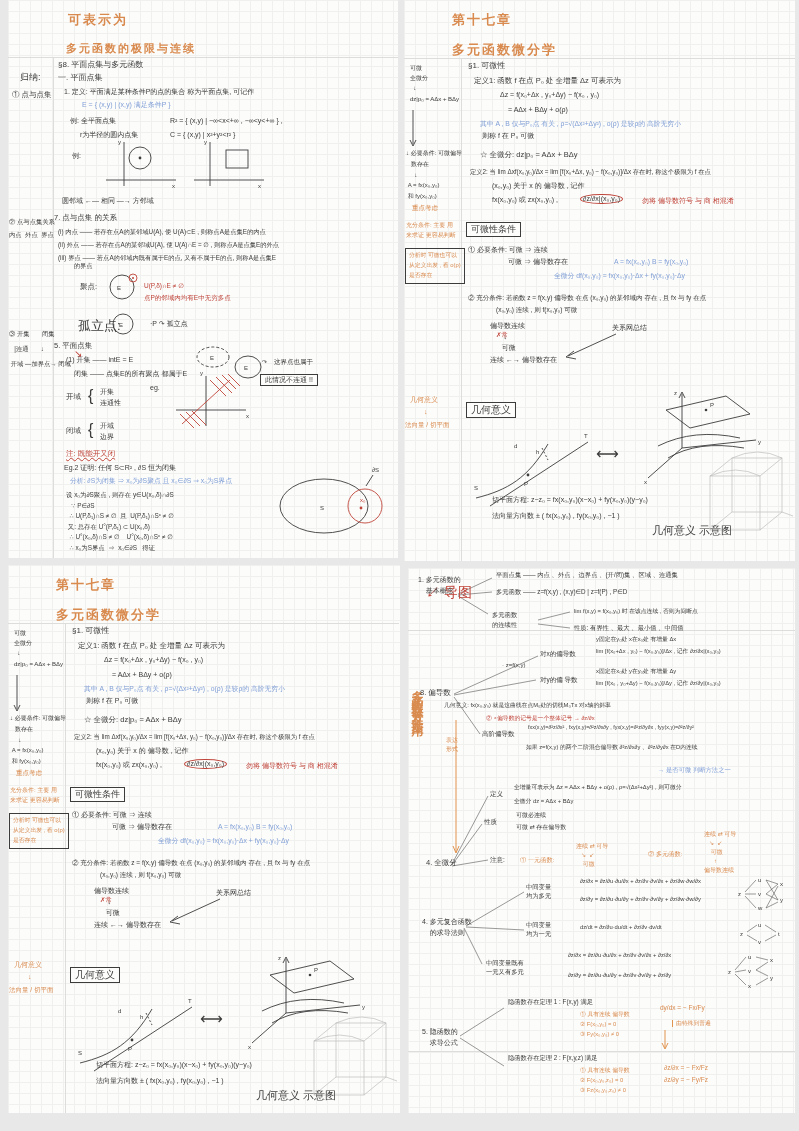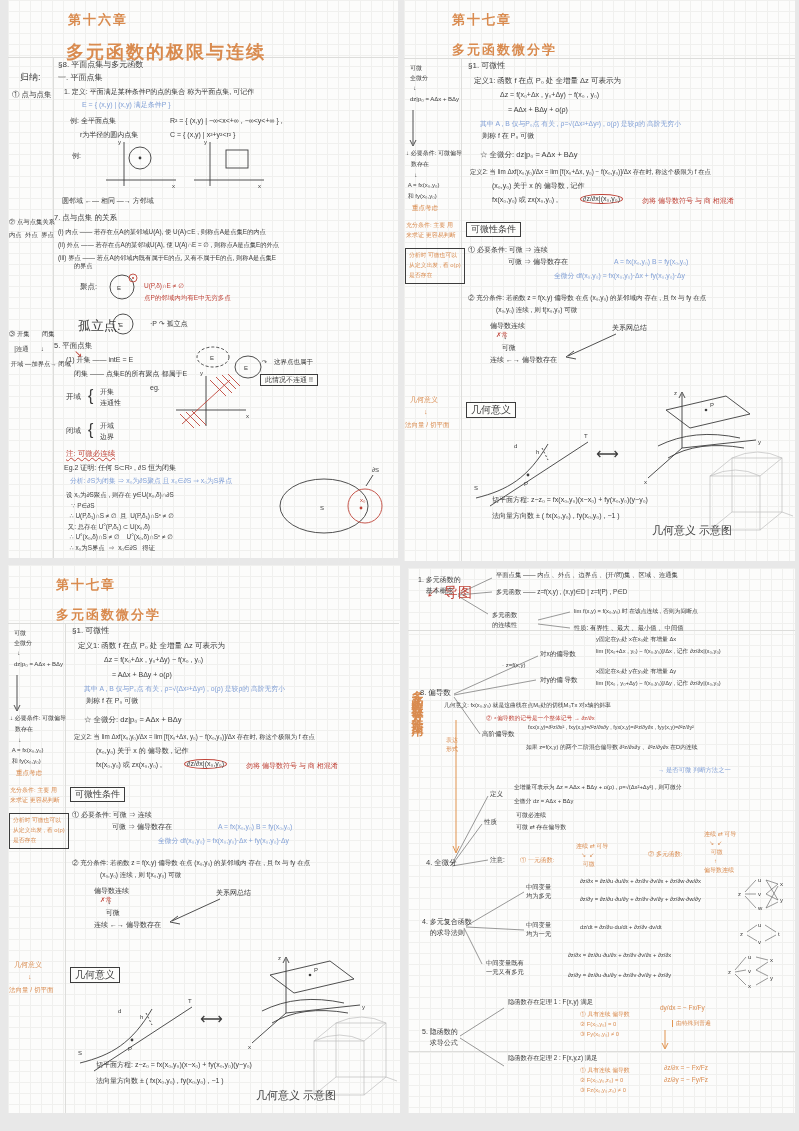--- a/index.html
+++ b/index.html
@@ -28,22 +28,22 @@
   .fig .rt{fill:#c0453a}
 </style>
 </head>
 <body>
 
 <div id="canvas">
 
   <div class="page" id="pg-tl" style="left:8px;top:0;width:390px;height:558px">
     <div class="rule" style="left:0;top:57px;width:390px;height:1px"></div>
     <div class="rule" style="left:45px;top:57px;width:1px;height:501px"></div>
-    <div class="t h1" style="left:60px;top:12px">第十六章</div>
-    <div class="t h1" style="left:58px;top:42px;font-size:18px">多元函数的极限与连续</div>
+    <div class="t h1" style="left:60px;top:12px">可表示为</div>
+    <div class="t h1" style="left:58px;top:42px;font-size:11px">多元函数的极限与连续</div>
 
     <div class="t" style="left:12px;top:72px;font-size:9px">归纳:</div>
     <div class="t" style="left:4px;top:90px;font-size:7.5px">① 点与点集</div>
     <div class="t ml" style="left:1px;top:216px;font-size:6.3px;line-height:2">② 点与点集关系
 内点  外点  界点</div>
     <div class="t ml" style="left:1px;top:326px;font-size:6.3px;line-height:2.4">③ 开集       闭集
    |连通       ↓
  开域 —加界点→ 闭域</div>
     <div class="t rd" style="left:66px;top:348px;font-size:10px">↘</div>
 
@@ -128,21 +128,21 @@
         <line x1="20" y1="44" x2="34" y2="58" class="r"></line>
       <line x1="26" y1="43" x2="40" y2="57" class="r"></line>
       <text x="34" y="7">y</text>
       <text x="80" y="50">x</text>
     </svg>
 
     <div class="t" style="left:58px;top:426px;font-size:7.5px">闭域</div>
     <div class="t brace" style="left:80px;top:420px">{</div>
     <div class="t ml" style="left:92px;top:420px;line-height:1.6">开域
 边界</div>
-    <div class="t rd wavy" style="left:58px;top:449px;font-size:7.5px">注: 可微必连续</div>
+    <div class="t rd wavy" style="left:58px;top:449px;font-size:7.5px">注: 既能开又闭</div>
 
     <div class="t" style="left:56px;top:464px">Eg.2  证明: 任何 S⊂R² , ∂S 恒为闭集</div>
     <div class="t bl" style="left:62px;top:477px;font-size:6.8px">分析: ∂S为闭集 ⇒ x₀为∂S聚点 且 x₀∈∂S ⇒ x₀为S界点</div>
     <div class="t ml" style="left:58px;top:490px;font-size:6.4px;line-height:1.65">设 x₀为∂S聚点 , 则存在 y∈U(x₀,δ)∩∂S
    ∵ P∈∂S
   ∴ U(P,δ₁)∩S ≠ ∅  且  U(P,δ₁)∩Sᶜ ≠ ∅
  又: 总存在 U°(P,δ₁) ⊂ U(x₀,δ)
   ∴ U°(x₀,δ)∩S ≠ ∅    U°(x₀,δ)∩Sᶜ ≠ ∅
   ∴ x₀为S界点  ⇒  x₀∈∂S   得证</div>
 

